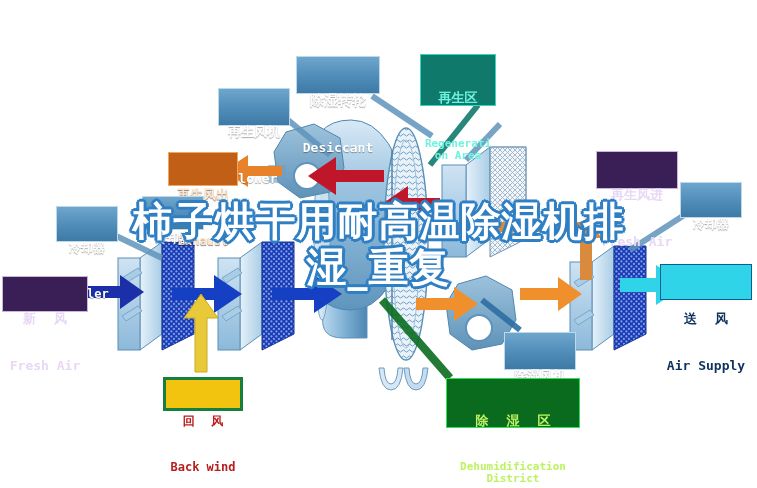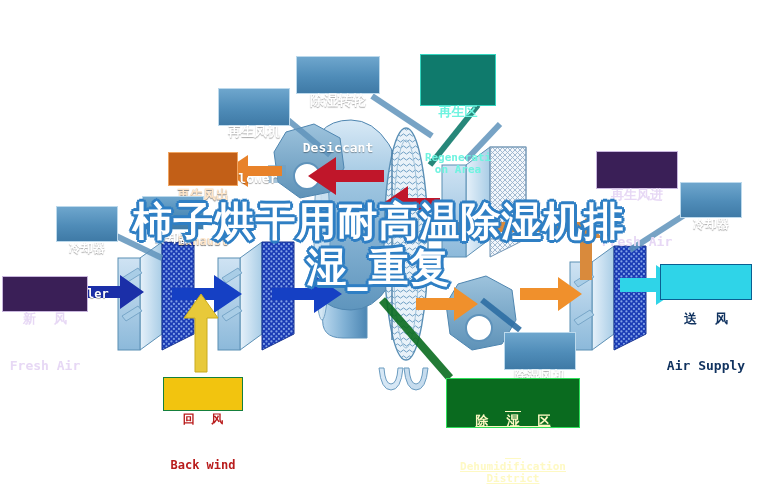--- a/index.html
+++ b/index.html
@@ -43,22 +43,21 @@
   
   .teal-box{
     background:#0f7a6c;
     border:1px solid #34d6c0;
     color:#6ff3e0;
   }
   
   .green-box{
     background:#0a6b1f;
     border:1px solid #2ee05a;
-    color:#fef9c3;
-    text-decoration:underline;
+    color:#bef264;
   }
   
   .purple-box{
     background:#3a1f57;
     border:1px solid #c8b6dd;
     color:#e7d8f5;
   }
   
   .orange-box{
     background:#c25f17;
@@ -69,21 +68,21 @@
   
   .cyan-box{
     background:#2fd4e8;
     border:1px solid #0a5f92;
     color:#10325f;
     text-shadow:none;
   }
   
   .yellow-box{
     background:#f2c40f;
-    border:1px solid #15803d;
+    border:3px solid #15803d;
     color:#b91c1c;
     text-shadow:none;
   }
 
   
   #watermark{
     position:absolute;
     left:0;right:0;
     top:198px;
     text-align:center;
@@ -274,21 +273,21 @@
 
   <div class="lbl blue-box" style="left:142px;top:196px;width:62px;height:34px;padding-top:1px;">
     <span class="cn" style="font-size:12px;">冷却器</span>
   </div>
 
   <div class="lbl blue-box" style="left:56px;top:206px;width:62px;height:36px;padding-top:1px;">
     <span class="cn" style="font-size:12px;">冷却器</span>
     <span class="en" style="font-size:12px;">Cooler</span>
   </div>
 
-  <div class="lbl teal-box" style="left:420px;top:54px;width:76px;height:52px;padding-top:16px;">
+  <div class="lbl teal-box" style="left:420px;top:54px;width:76px;height:52px;padding-top:2px;">
     <span class="cn" style="font-size:13px;">再生区</span>
     <span class="en" style="font-size:11px;line-height:1.1;">Regenerati
 on Area</span>
   </div>
 
 
   <div class="lbl purple-box" style="left:596px;top:151px;width:82px;height:38px;padding-top:2px;">
     <span class="cn" style="font-size:13px;">再生风进</span>
     <span class="en" style="font-size:13px;">Fresh Air</span>
   </div>

